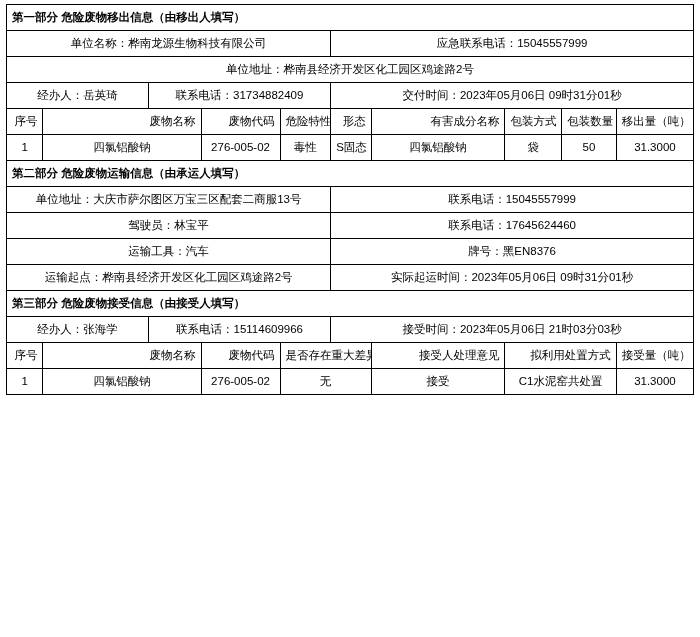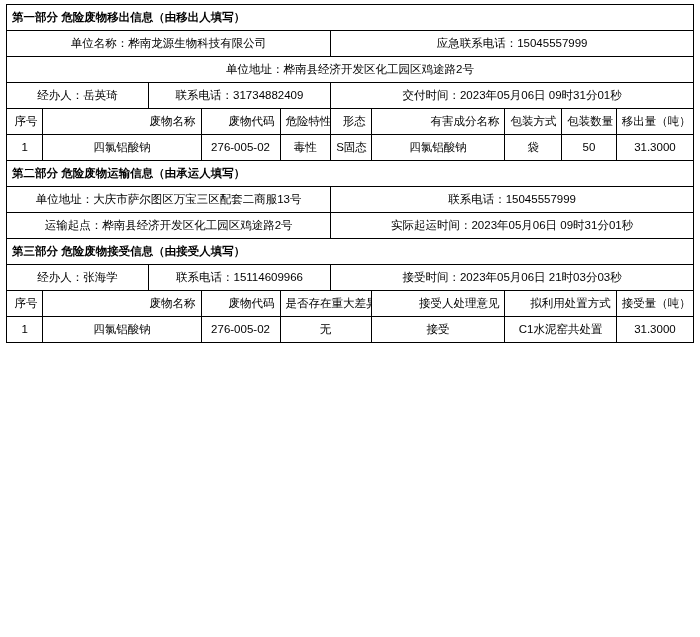--- a/index.html
+++ b/index.html
@@ -138,21 +138,37 @@
 
     <tr class="row-h">
       <td colspan="6" class="pad-left">
         <span>单位地址：</span><span>大庆市萨尔图区万宝三区配套二商服13号</span>
       </td>
       <td colspan="6" class="pad-left">
         <span>联系电话：</span><span>15045557999</span>
       </td>
     </tr>
 
-
+    <tr class="row-h">
+      <td colspan="6" class="pad-left">
+        <span>驾驶员：</span><span>林宝平</span>
+      </td>
+      <td colspan="6" class="pad-left">
+        <span>联系电话：</span><span>17645624460</span>
+      </td>
+    </tr>
+
+    <tr class="row-h">
+      <td colspan="6" class="pad-left">
+        <span>运输工具：</span><span>汽车</span>
+      </td>
+      <td colspan="6" class="pad-left">
+        <span>牌号：</span><span>黑EN8376</span>
+      </td>
+    </tr>
 
     <tr class="row-h">
       <td colspan="6" class="pad-left">
         <span>运输起点：</span><span>桦南县经济开发区化工园区鸡途路2号</span>
       </td>
       <td colspan="6" class="pad-left">
         <span>实际起运时间：</span><span>2023年05月06日  09时31分01秒</span>
       </td>
     </tr>
 

